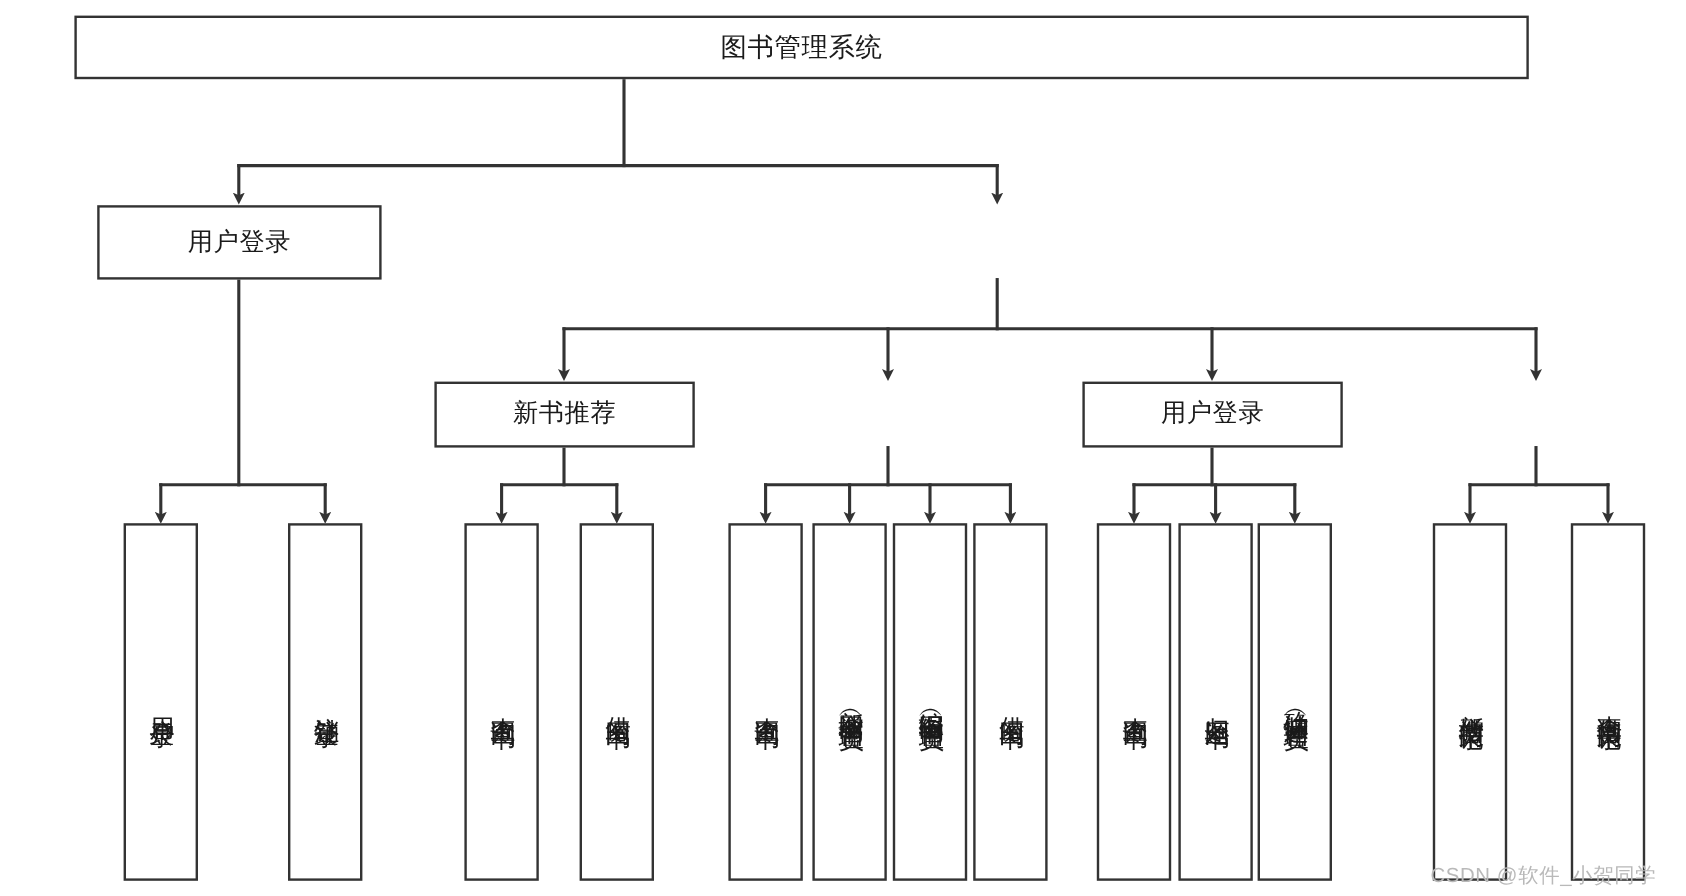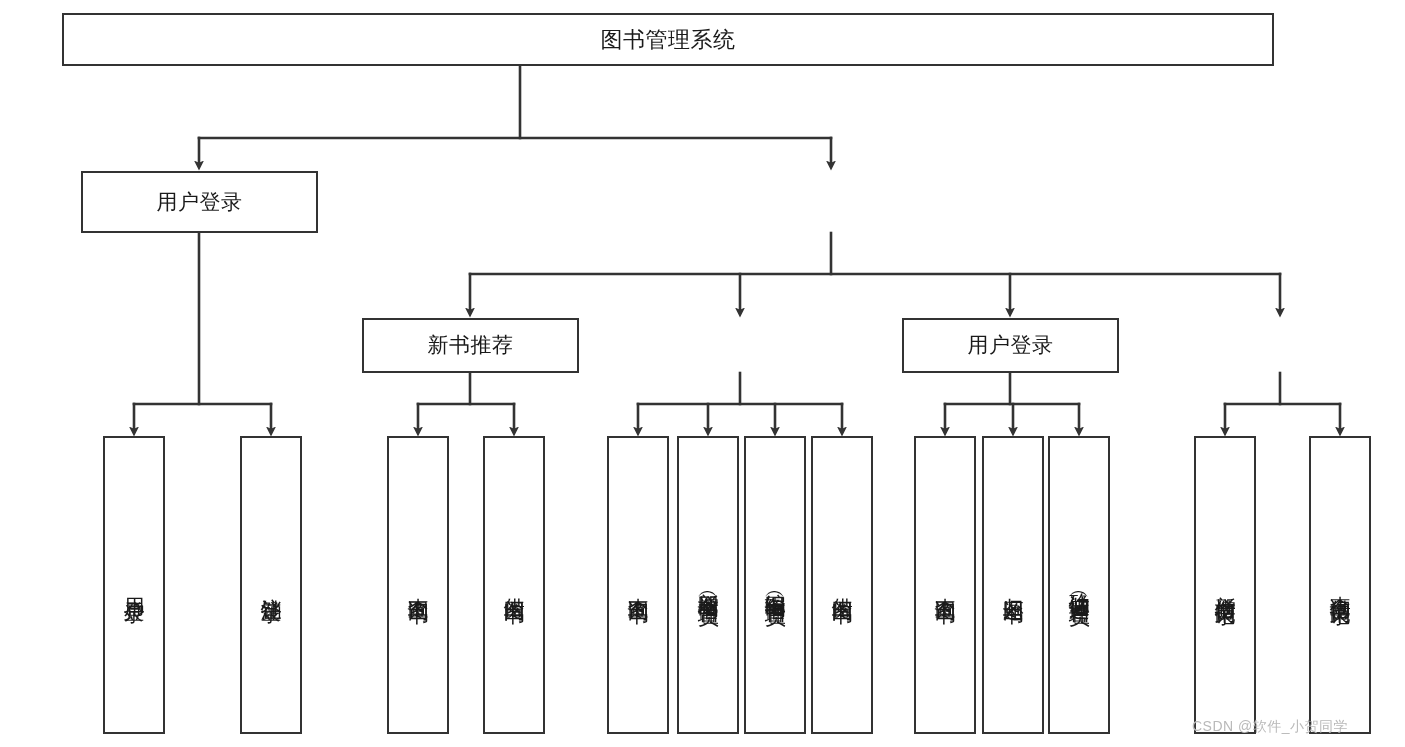--- a/index.html
+++ b/index.html
@@ -48,21 +48,21 @@
   .node.vertical .label {
     writing-mode: vertical-rl;
     text-orientation: upright;
     font-size: 21px;
     letter-spacing: 2px;
     white-space: nowrap;
   }
   .node.root .label { font-size: 22px; }
   .watermark {
     position: absolute;
-    font-size: 14px;
+    font-size: 17px;
     color: #b9b9b9;
     white-space: nowrap;
     letter-spacing: 0.5px;
   }
 </style>
 </head>
 <body>
 
 <div id="canvas">
 

